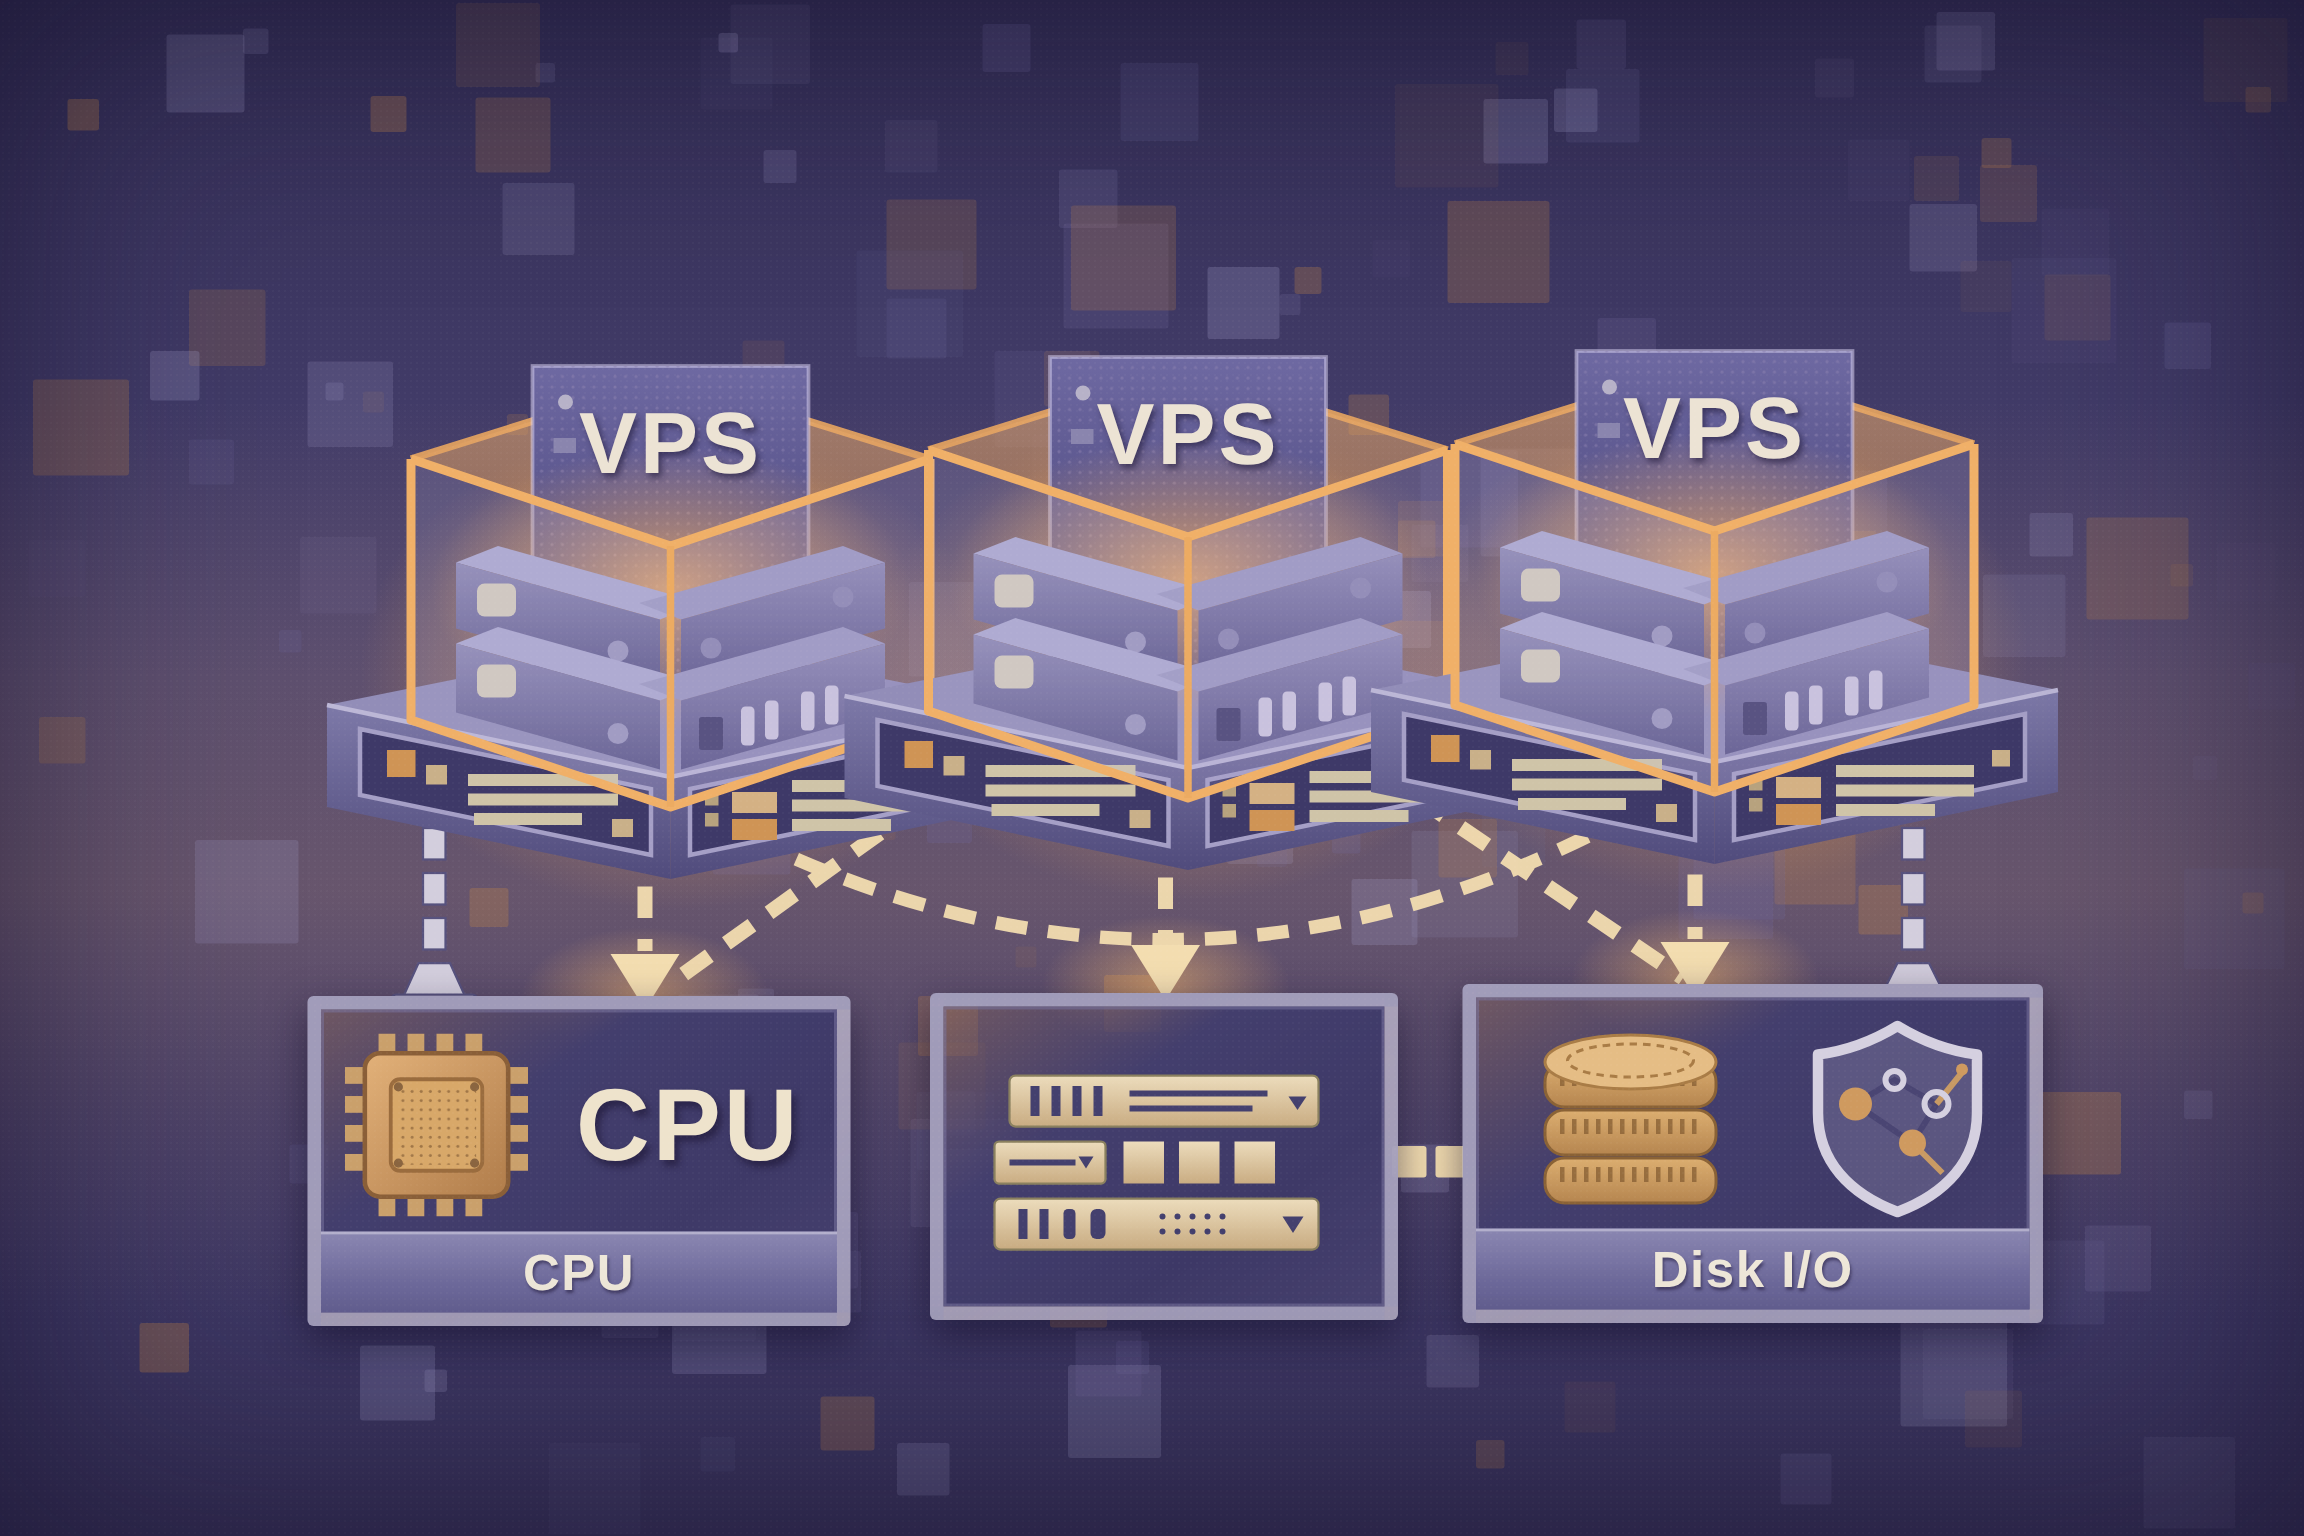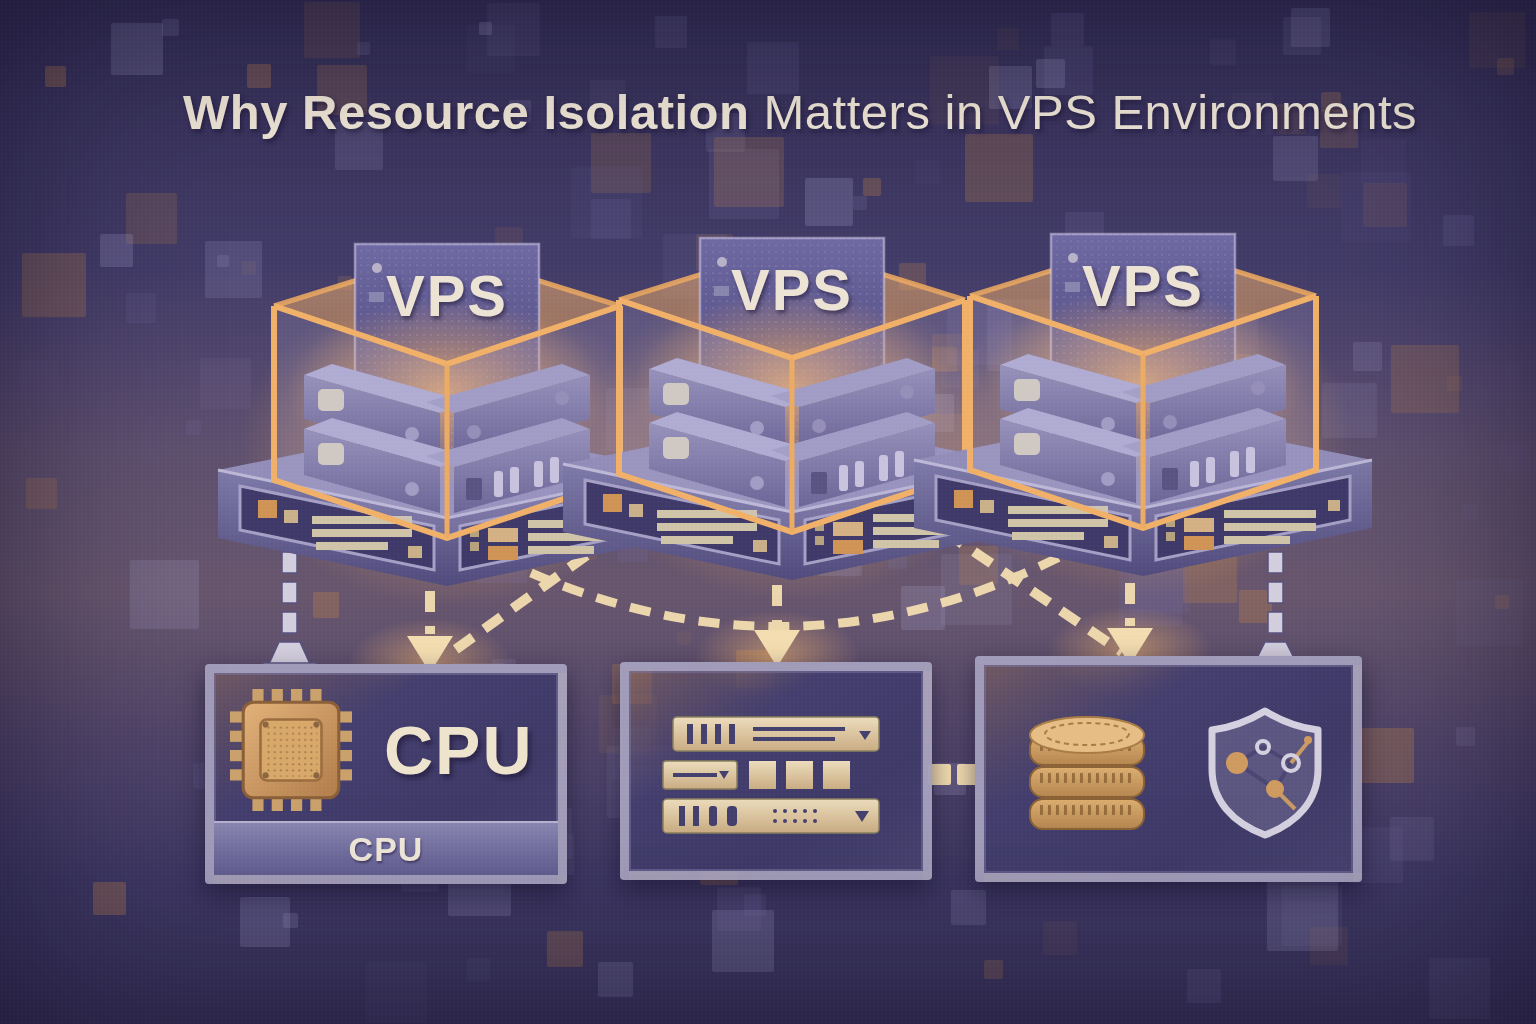--- a/index.html
+++ b/index.html
@@ -370,21 +370,20 @@
       <div class="sq" style="left: 599px; top: 695px; width: 58px; height: 58px; background: rgba(190, 130, 72, 0.12);"></div>
     </div>
 
   <div class="glow g-unit" style="left:170px;top:230px;"></div>
   <div class="glow g-unit" style="left:512px;top:224px;"></div>
   <div class="glow g-unit" style="left:862px;top:220px;"></div>
   <div class="glow g-spot" style="left:315px;top:600px;"></div>
   <div class="glow g-spot" style="left:662px;top:592px;"></div>
   <div class="glow g-spot" style="left:1015px;top:588px;"></div>
 
-  <h1 class="title"><span class="t-bold">Why Resource Isolation</span><span> Matters in VPS Environments</span></h1>
 
   <svg id="connectors" width="1536" height="1024" viewBox="0 0 1536 1024">
     <g stroke="#f3ddb0" stroke-width="10" fill="none" stroke-dasharray="21 14" opacity="0.95">
       <path d="M468,542 Q780,712 1092,540" stroke-width="9"></path>
       <path d="M615,535 L448,655"></path>
       <path d="M945,532 L1122,652"></path>
       <path d="M430,556 L430,634"></path>
       <path d="M777,550 L777,628"></path>
       <path d="M1130,548 L1130,626"></path>
     </g>
@@ -561,17 +560,18 @@
           <path d="M86,58 L103,37"></path>
             <path d="M70,84 L90,104"></path>
         </g>
         <circle cx="32" cy="58" r="11" fill="#cf9a5f"></circle>
         <circle cx="58" cy="42" r="6" fill="none" stroke="#d5d0e0" stroke-width="4"></circle>
         <circle cx="86" cy="58" r="8" fill="none" stroke="#d5d0e0" stroke-width="4"></circle>
         <circle cx="70" cy="84" r="9" fill="#cf9a5f"></circle>
         <circle cx="103" cy="35" r="4" fill="#cf9a5f"></circle>
       </svg>
     </div>
+    <div class="res-caption">Disk I/O</div>
   </div>
 
   <div class="texture"></div>
   <div class="vignette"></div>
 </div>
 
 </body></html>

